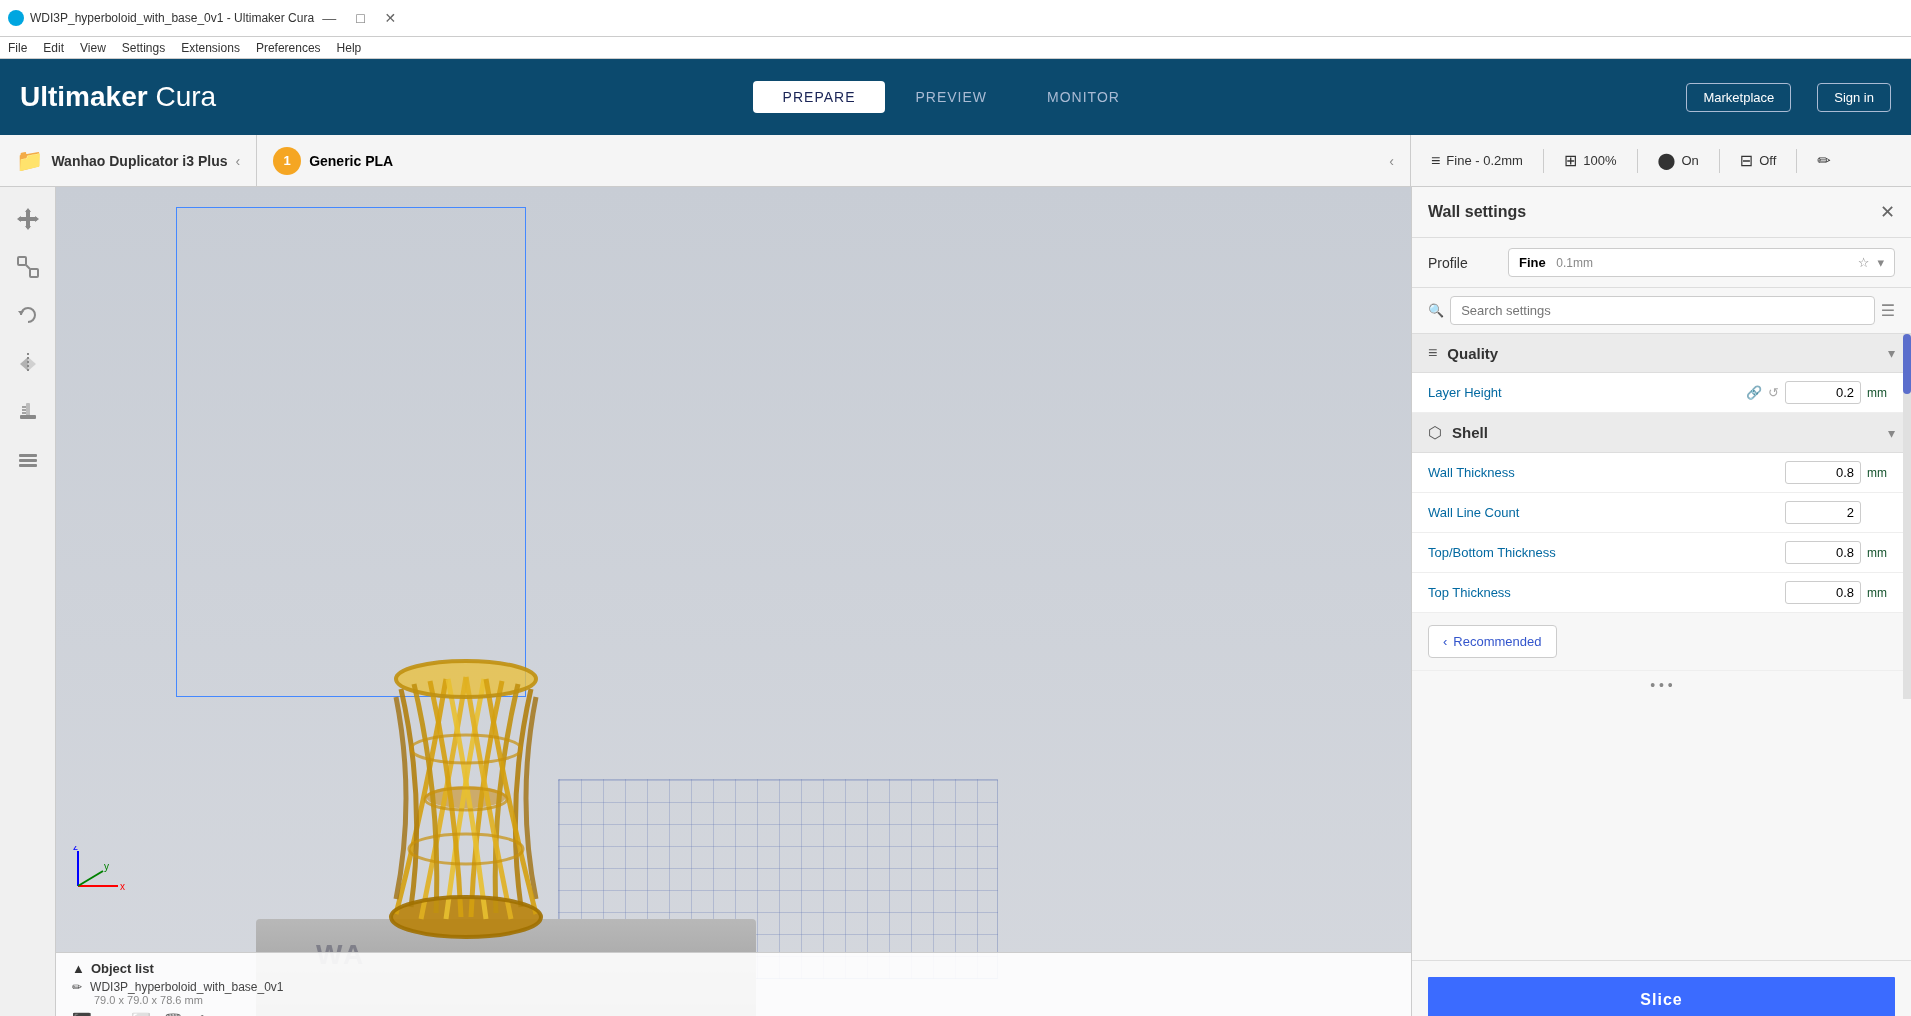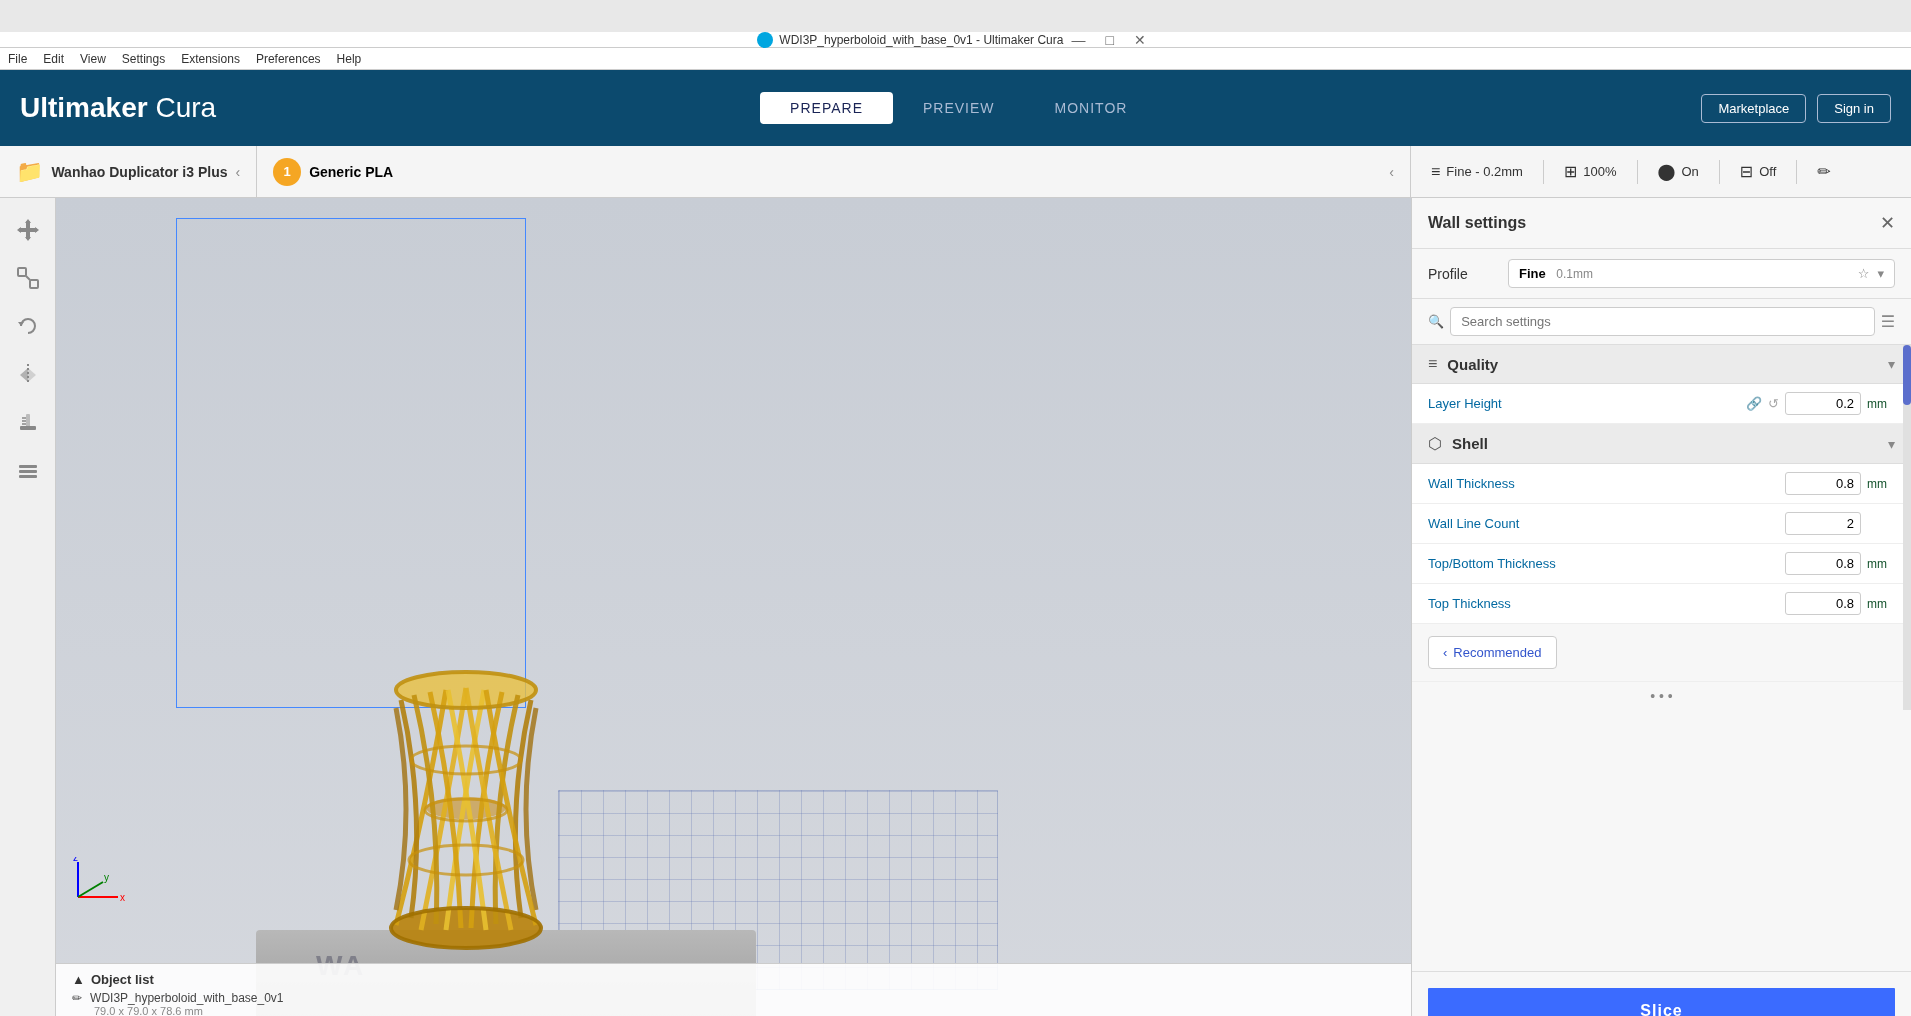--- a/index.html
+++ b/index.html
@@ -1,29 +1,28 @@
 <!DOCTYPE html>
 <html><head>
   <meta charset="utf-8">
   <style>
     * { box-sizing: border-box; margin: 0; padding: 0; }
     body { font-family: 'Segoe UI', Arial, sans-serif; background: #e8e8e8; width: 1911px; height: 1016px; overflow: hidden; font-size: 13px; }
 
     
     .title-bar {
       background: #ffffff;
-      height: 16px;
-      display: flex;
-      align-items: center;
-      justify-content: center;
+      height: 37px;
+      display: flex;
+      align-items: center;
+      justify-content: flex-start;
       padding: 0 8px;
       border-bottom: 1px solid #ccc;
       font-size: 12px;
       color: #333;
-      margin-top: 32px;
     }
     .title-bar-left { display: flex; align-items: center; gap: 6px; }
     .title-bar-icon { width: 16px; height: 16px; background: #00a6e0; border-radius: 50%; display: inline-block; }
     .title-bar-controls { display: flex; gap: 4px; }
     .title-bar-controls span { cursor: pointer; padding: 0 8px; font-size: 14px; color: #666; }
 
     
     .menu-bar {
       background: #ffffff;
       height: 22px;
@@ -57,21 +56,21 @@
       font-weight: 500;
       letter-spacing: 1px;
       border: none;
       background: transparent;
     }
     .nav-tab.active {
       background: white;
       color: #1a2456;
       border-radius: 4px;
     }
-    .nav-right { display: flex; gap: 11px; align-items: center; justify-content: space-between; }
+    .nav-right { display: flex; gap: 26px; align-items: center; justify-content: space-between; }
     .nav-btn {
       background: transparent;
       border: 1.5px solid #aabbd4;
       color: white;
       padding: 6px 16px;
       border-radius: 4px;
       cursor: pointer;
       font-size: 13px;
     }
 

